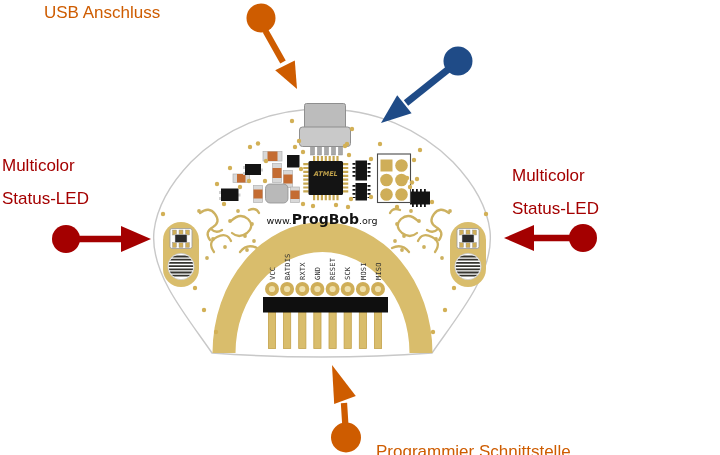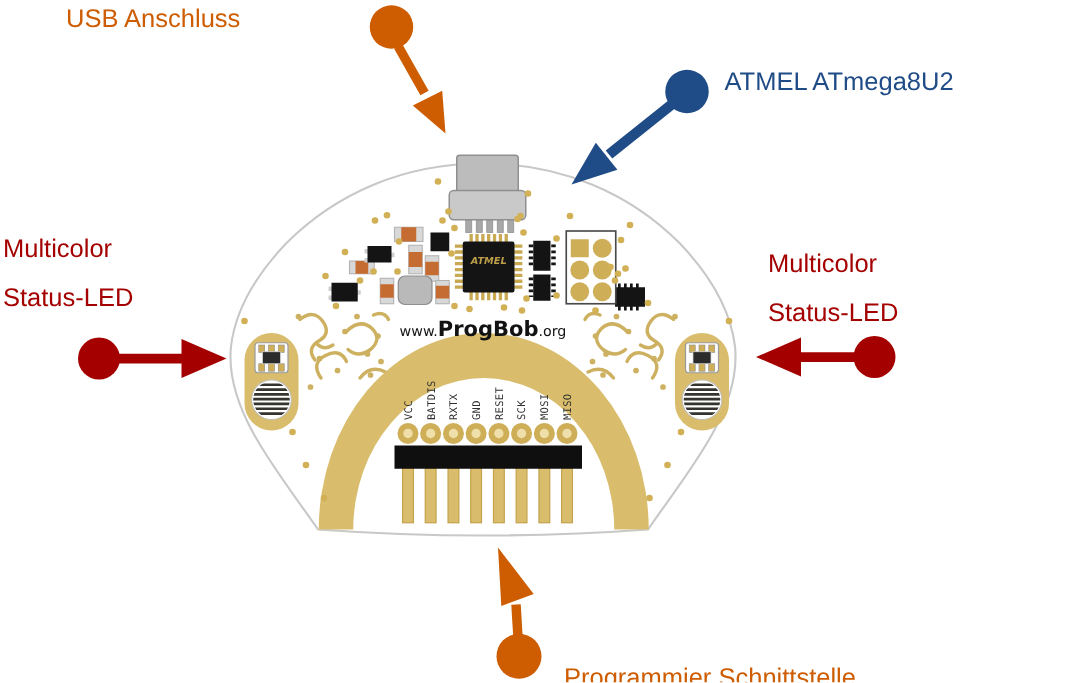--- a/index.html
+++ b/index.html
@@ -273,21 +273,20 @@
   </g>
   <g fill="#ce5c00">
     <circle cx="346" cy="437.5" r="15"></circle>
     <line x1="345.5" y1="428" x2="344" y2="403" stroke="#ce5c00" stroke-width="6.3"></line>
     <polygon points="332,365 334.2,404 355.8,396"></polygon>
   </g>
 </svg>
 
 <div class="lbl orange" style="left:44px;top:3px">USB Anschluss</div>
 
-<div class="lbl blue" style="left:483px;top:45px">ATMEL ATmega8U2</div>
 
 <div class="lbl red center" style="left:2px;top:149px;width:132px">
   <div>Multicolor</div>
   <div>Status-LED</div>
 </div>
 
 <div class="lbl red center" style="left:512px;top:159px;width:140px">
   <div>Multicolor</div>
   <div>Status-LED</div>
 </div>

